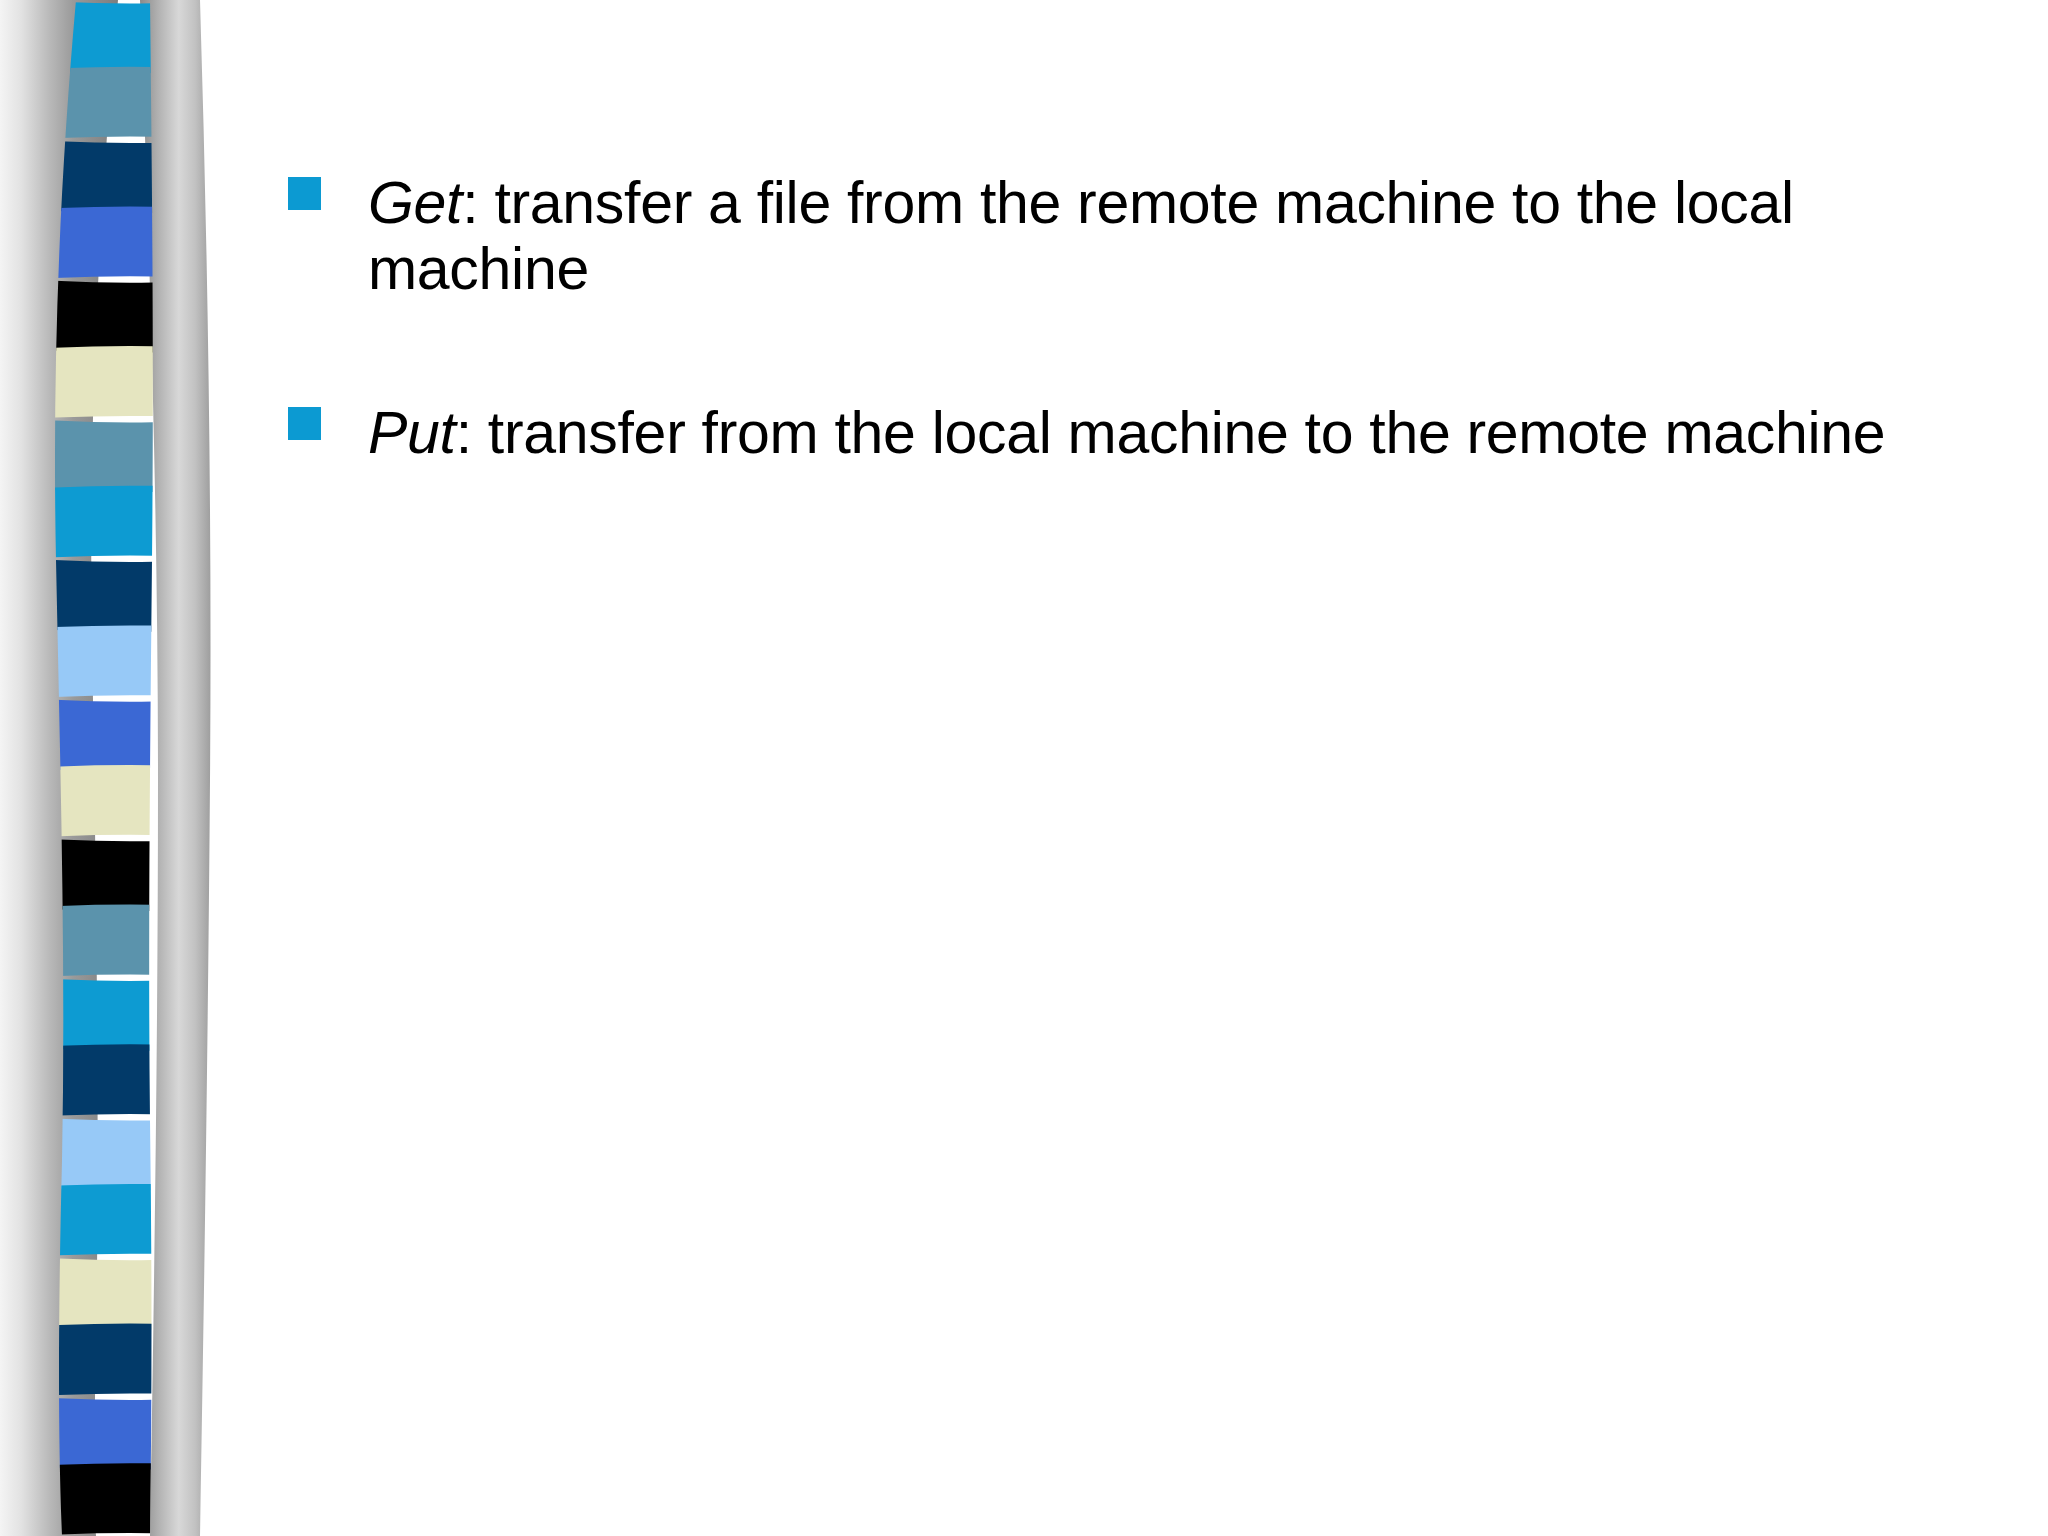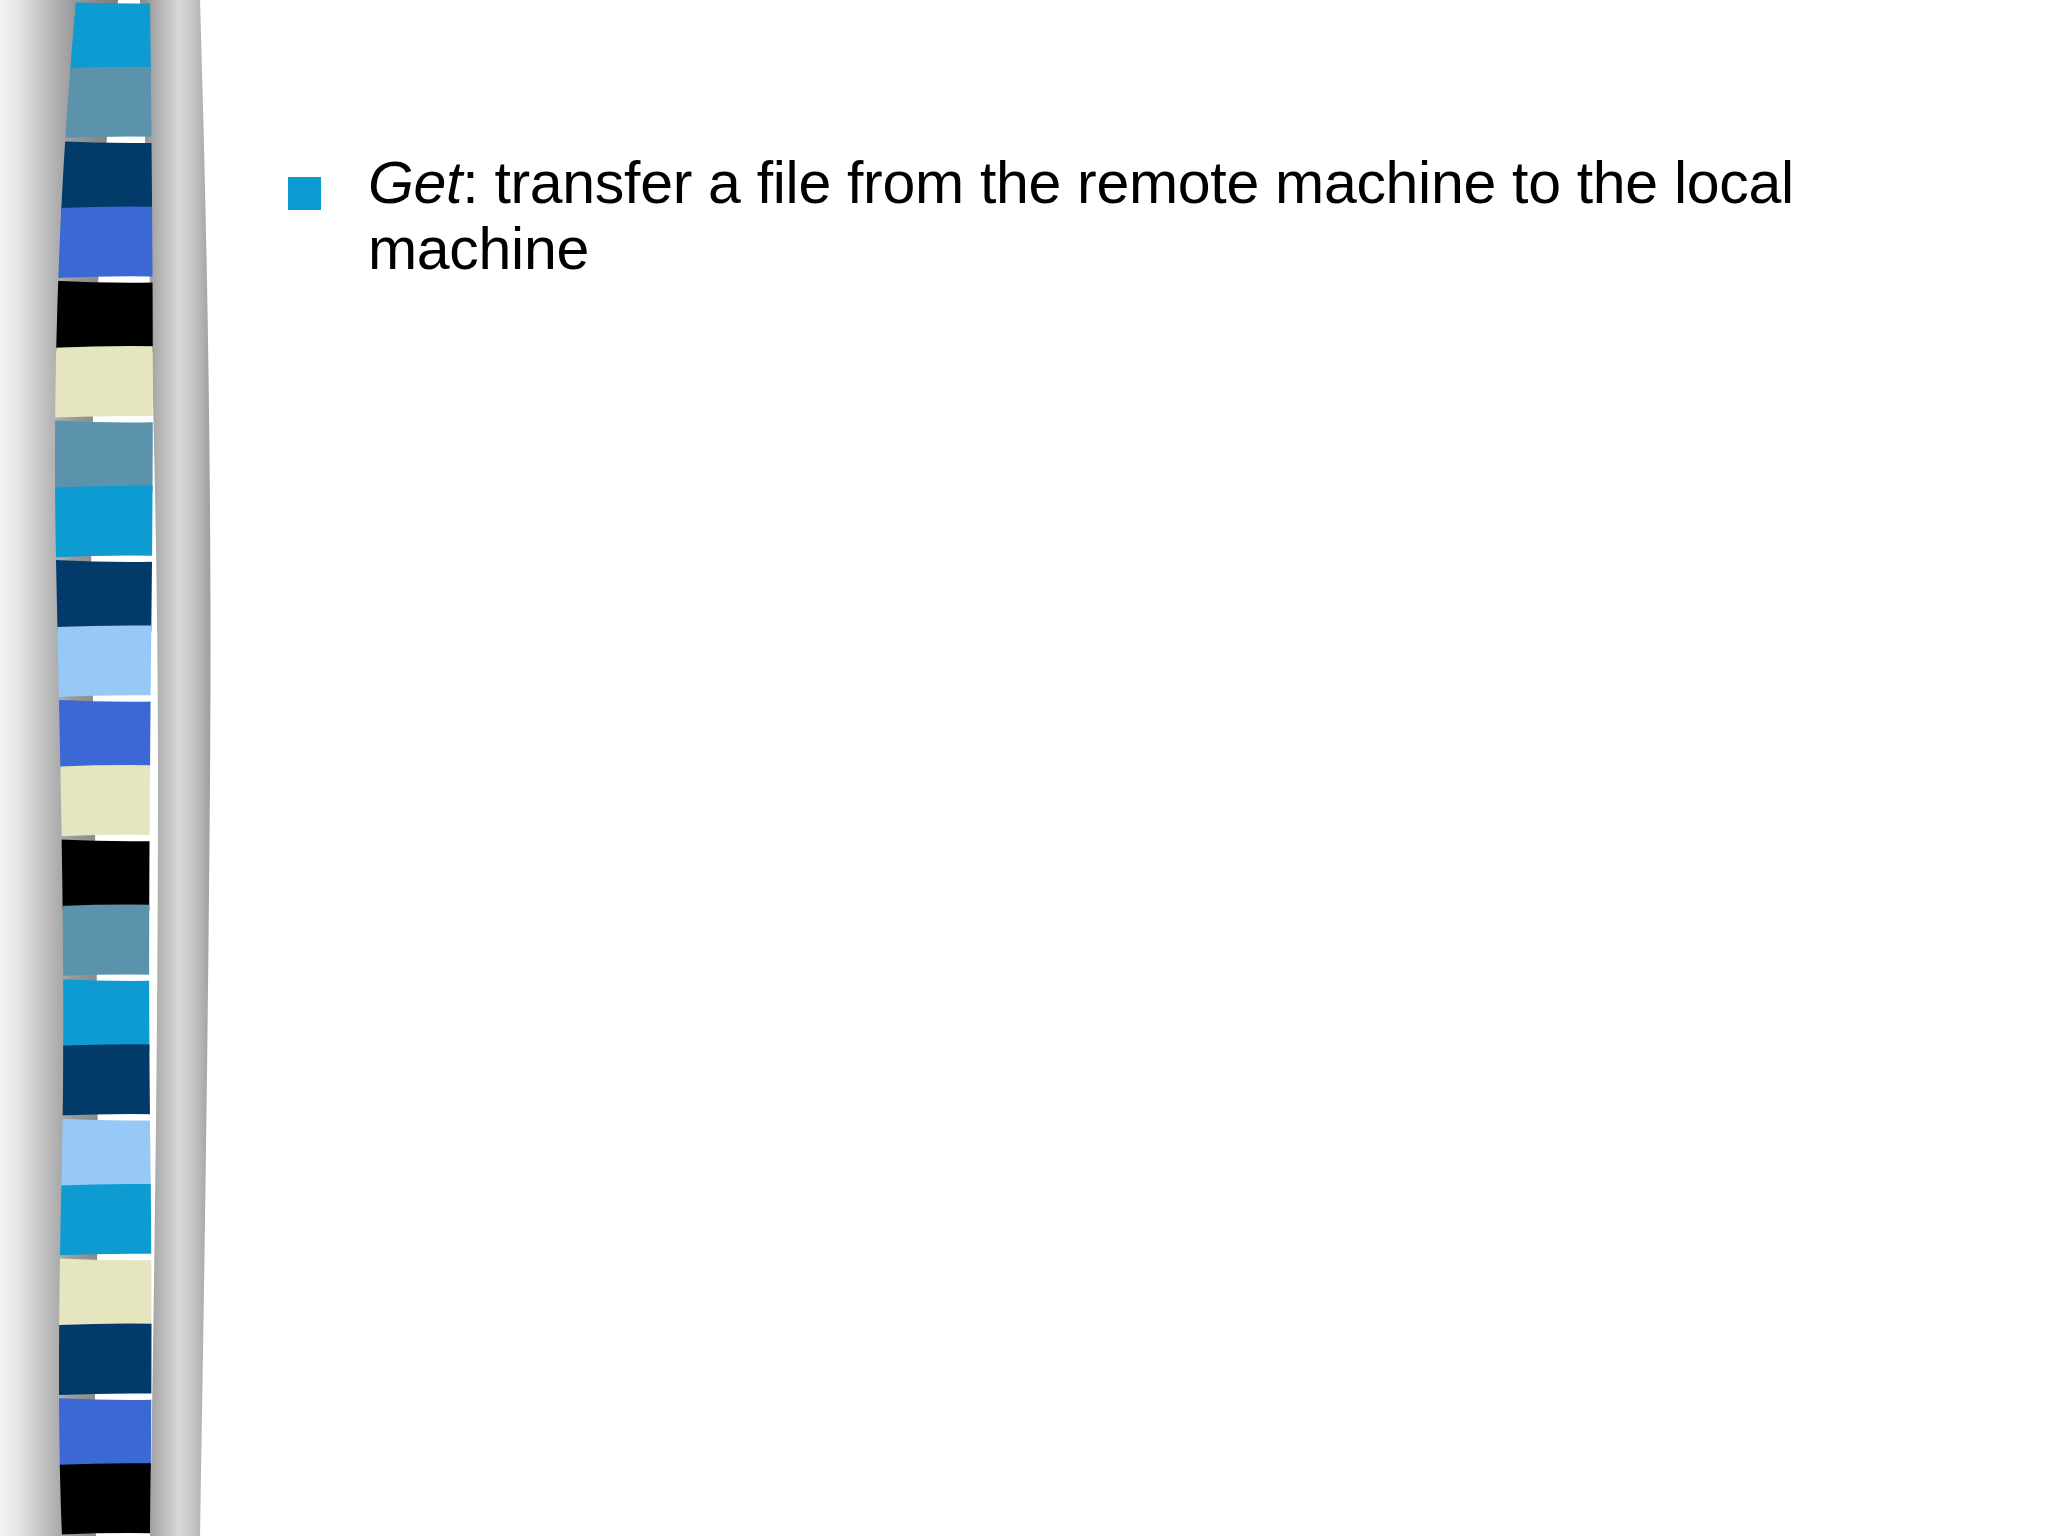--- a/index.html
+++ b/index.html
@@ -68,20 +68,21 @@
     margin-right: 47px;
   }
 
   .bullet-text {
     flex: 1 1 auto;
     font-size: 59px;
     line-height: 1.12;
     color: #000000;
     letter-spacing: -0.3px;
     max-width: 1620px;
+    margin-top: 20px;
   }
   .bullet-text .cmd {
     font-style: italic;
   }
 </style>
 </head>
 <body>
 
 <div id="slide">
 
@@ -159,19 +160,23 @@
   </div>
 
   <div class="content">
     <div class="bullet-list">
 
       <div class="bullet-row">
         <span class="bullet-marker"></span>
         <div class="bullet-text"><span class="cmd">Get</span><span>: </span><span>transfer a file from the remote machine to the local machine</span></div>
       </div>
 
+      <div class="bullet-row">
+        <span class="bullet-marker"></span>
+        <div class="bullet-text"><span class="cmd">Put</span><span>: </span><span>transfer from the local machine to the remote machine</span></div>
+      </div>
 
 
 
     </div>
   </div>
 
 </div>
 
 </body></html>

